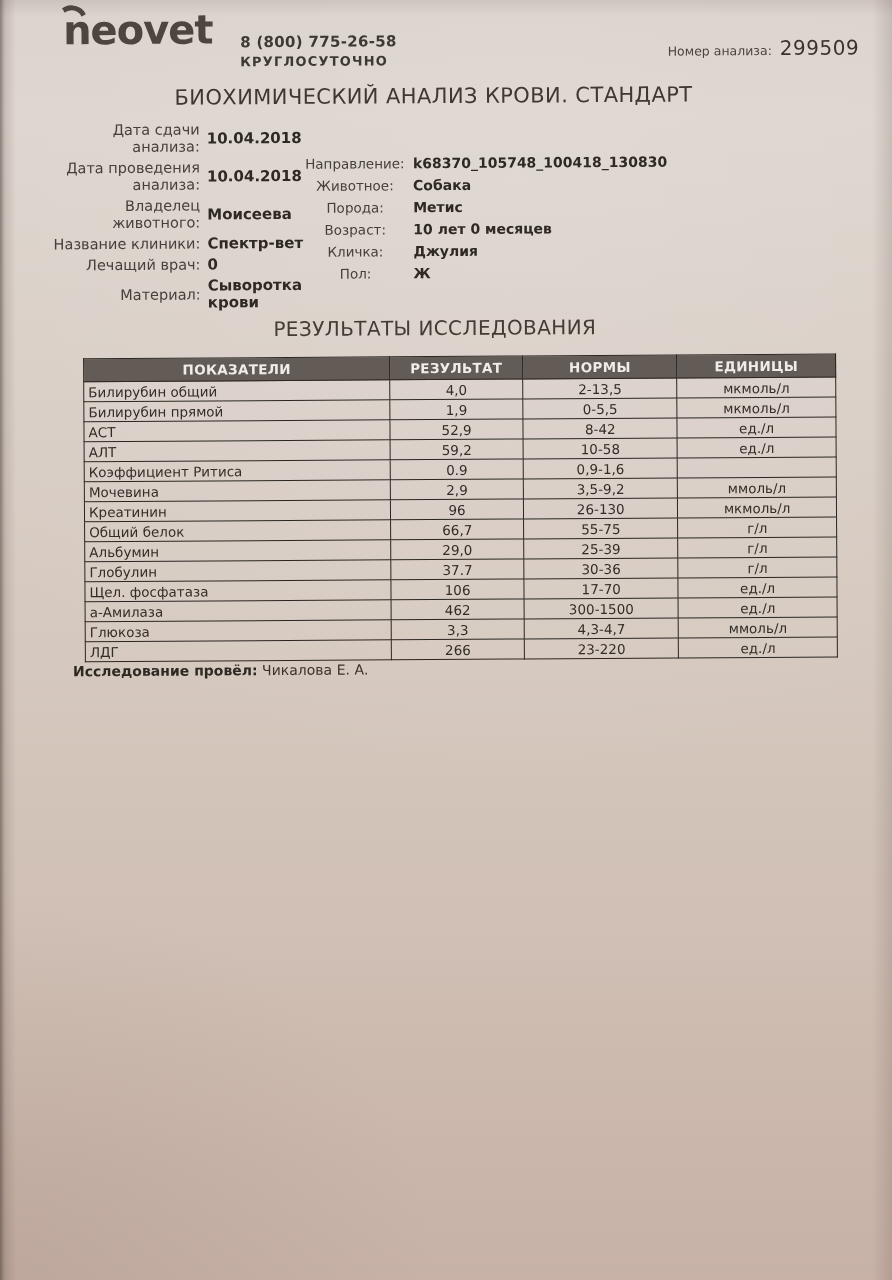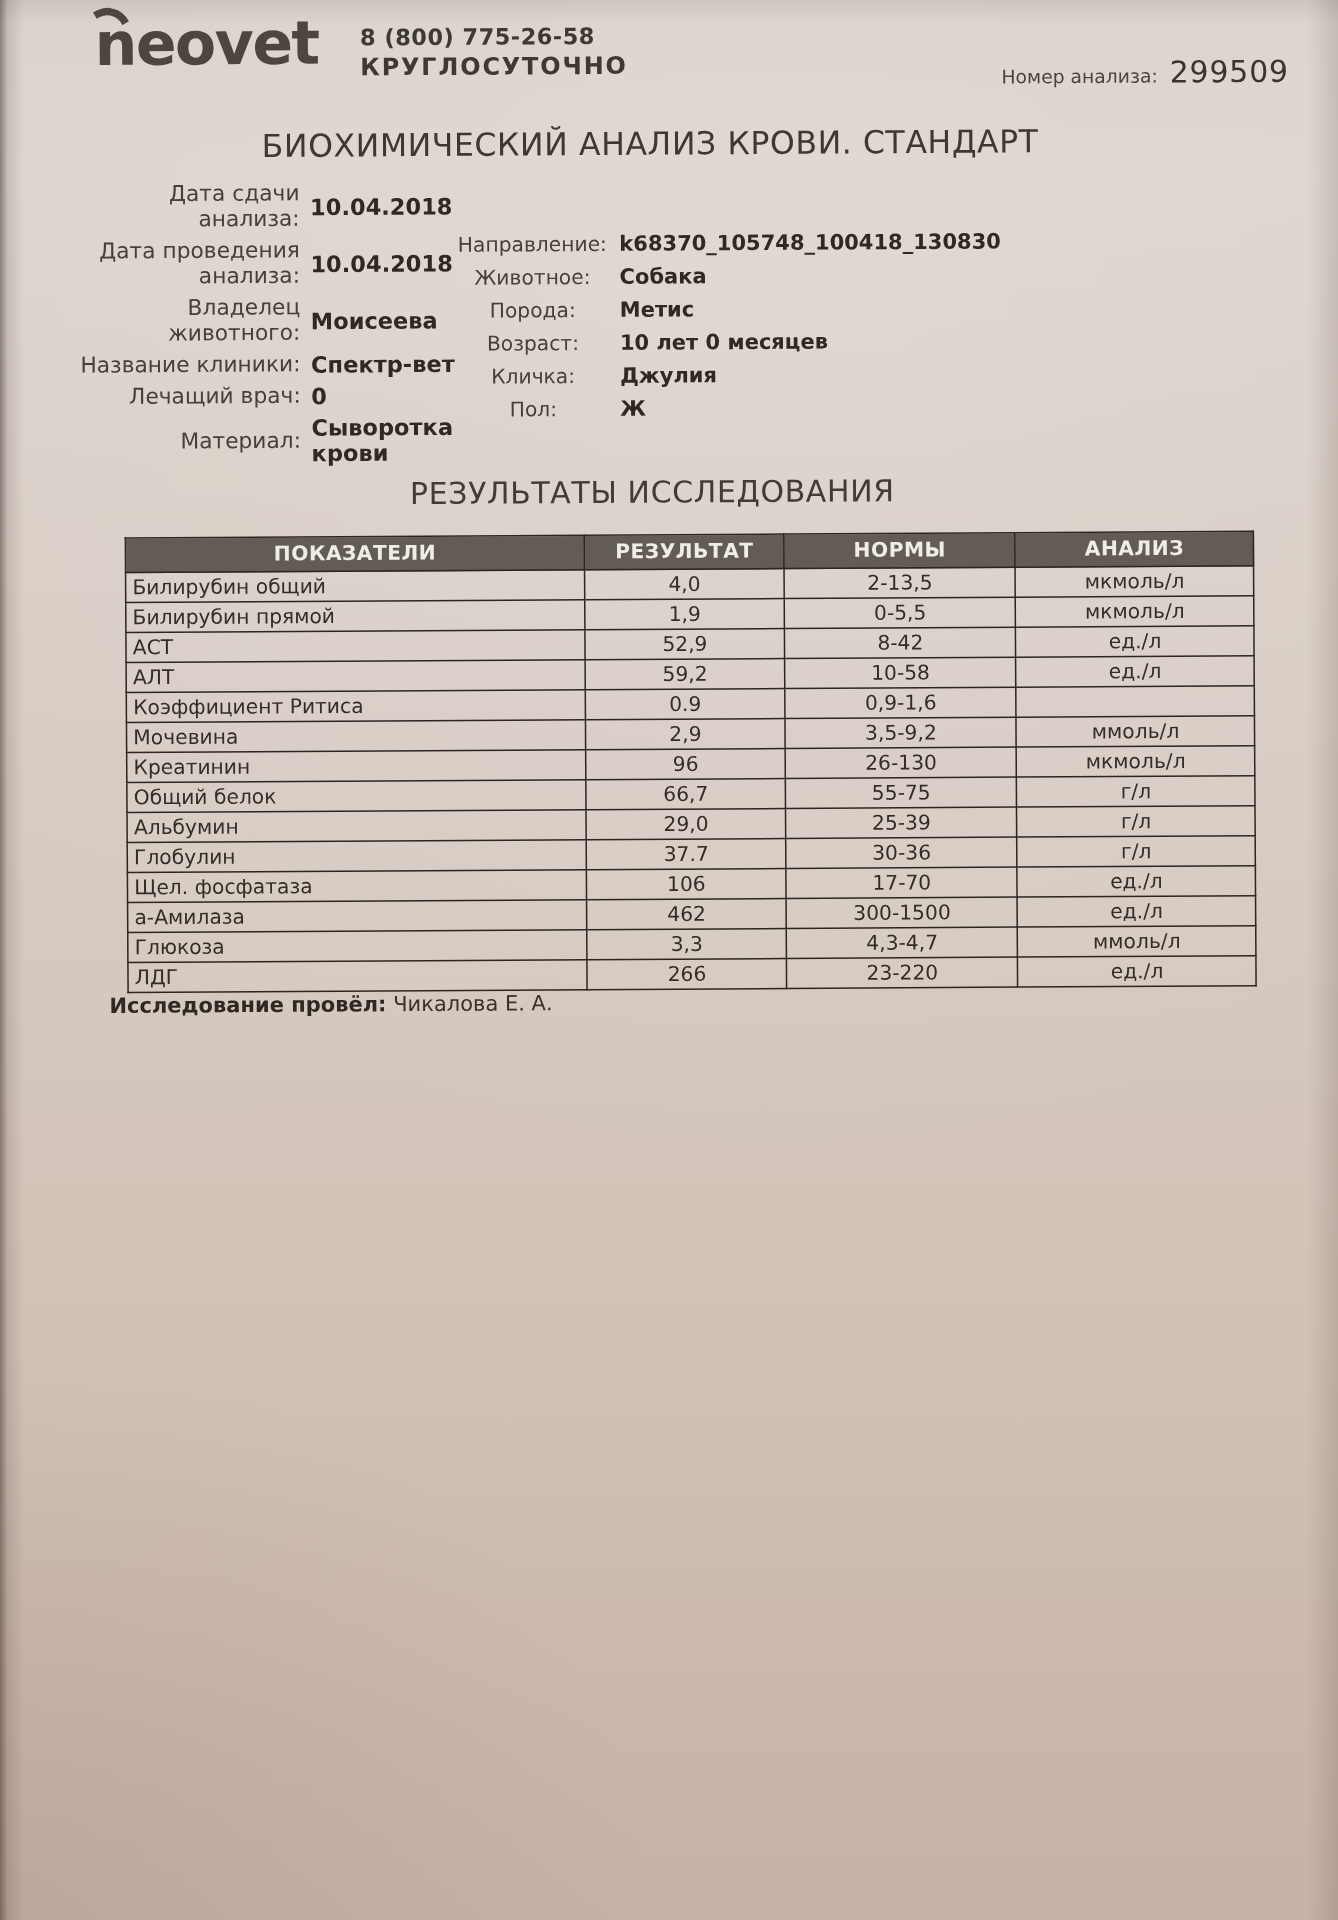--- a/index.html
+++ b/index.html
@@ -39,24 +39,24 @@
   }
   .logo .ear{
     position:absolute;top:-4px;width:0;height:0;
     border-left:5px solid transparent;border-right:5px solid transparent;
     border-bottom:9px solid #45holder;
     border-bottom-color:#463f38;
   }
   .logo .ear.l{left:57px;transform:rotate(-14deg);}
   .logo .ear.r{left:72px;transform:rotate(14deg);}
   .phone-block{
-    position:absolute;left:243px;top:15px;color:#3f3933;line-height:19px;
+    position:absolute;left:243px;top:32px;color:#3f3933;line-height:19px;
   }
   .phone{font-size:15px;font-weight:bold;letter-spacing:0.3px;}
-  .phone-note{font-size:16px;font-weight:bold;letter-spacing:1.2px;}
+  .phone-note{font-size:13px;font-weight:bold;letter-spacing:1.2px;}
   .analysis-no{
     position:absolute;right:30px;top:38px;display:flex;align-items:baseline;gap:8px;
   }
   .analysis-no .lbl{font-size:12.5px;color:#4a443d;}
   .analysis-no .val{font-size:20px;font-weight:400;color:#3a342d;letter-spacing:0.5px;}
   
   .doc-title{
     position:absolute;left:0;right:20px;top:84px;text-align:center;
     font-size:21px;color:#3e3831;letter-spacing:0.4px;
   }
@@ -210,21 +210,21 @@
           <col class="c1">
           <col class="c2">
           <col class="c3">
           <col class="c4">
         </colgroup>
       <thead>
         <tr>
           <th>ПОКАЗАТЕЛИ</th>
           <th>РЕЗУЛЬТАТ</th>
           <th>НОРМЫ</th>
-          <th>АНАЛИЗ</th>
+          <th>ЕДИНИЦЫ</th>
         </tr>
       </thead>
       <tbody>
 
           <tr>
             <td class="name">Билирубин общий</td>
             <td>4,0</td>
             <td>2-13,5</td>
             <td>мкмоль/л</td>
           </tr>

